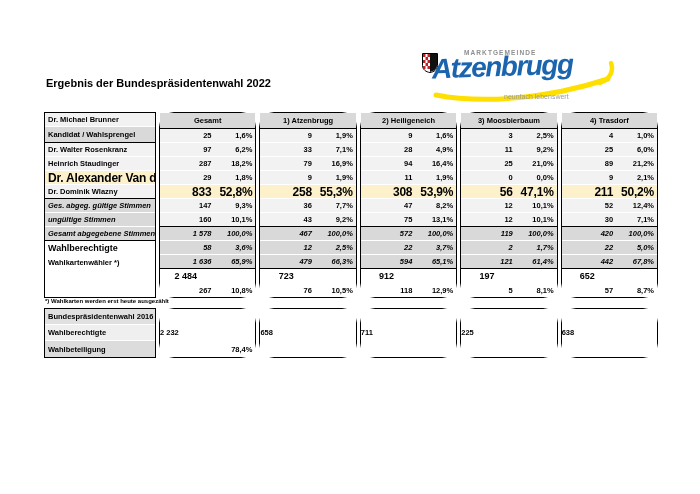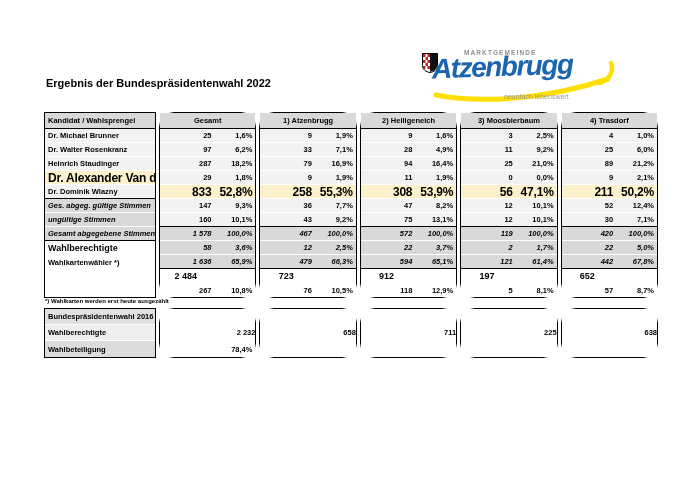--- a/index.html
+++ b/index.html
@@ -45,21 +45,21 @@
   .pct{flex:1;text-align:right;padding-right:3px;}
 
   .footnote{position:absolute;left:45px;top:298px;font-size:6px;font-weight:bold;white-space:nowrap;}
 
   
   #table2 .row{height:16px;}
   #table2 .r1{background:#e0e0e0;}
   #table2 .r2{background:#efefef;}
   #table2 .r3{background:#dcdcdc;border-bottom:none;}
   #table2 .group .row{background:#fff;}
-  .ctr-val{width:100%;text-align:right;}
+  .ctr-val{width:100%;text-align:left;}
   .rt-val{width:100%;text-align:right;padding-right:3px;}
 </style>
 </head>
 <body>
 
 <div class="page-title">Ergebnis der Bundespräsidentenwahl 2022</div>
 
 <div class="logo">
   <svg class="swoosh" width="198" height="64" viewBox="0 0 198 64">
     <path d="M14,50 C60,59 125,54 186,34" fill="none" stroke="#ffdf00" stroke-width="5" stroke-linecap="round"></path>
@@ -79,22 +79,22 @@
         <rect x="11" y="26" width="5" height="6"></rect>
     </g>
   </svg>
   <div class="mg">MARKTGEMEINDE</div>
   <div class="name">Atzenbrugg</div>
   <div class="tagline">neunfach lebenswert</div>
 </div>
 
 <div class="tbl" id="table1">
     <div class="colbox labelcol">
+      <div class="row cand lbl">Dr. Michael Brunner</div>
       <div class="row header lbl">Kandidat / Wahlsprengel</div>
-      <div class="row cand lbl">Dr. Michael Brunner</div>
       <div class="row cand lbl">Dr. Walter Rosenkranz</div>
       <div class="row cand lbl">Heinrich Staudinger</div>
       <div class="row cand hl lbl">Dr. Alexander Van der Bellen</div>
       <div class="row cand sec-end lbl">Dr. Dominik Wlazny</div>
       <div class="row total lbl">Ges. abgeg. gültige Stimmen</div>
       <div class="row total lbl">ungültige Stimmen</div>
       <div class="row total sec-end lbl">Gesamt abgegebene Stimmen</div>
       <div class="row elect big lbl">Wahlberechtigte</div>
       <div class="row elect last lbl">Wahlkartenwähler *)</div>
     </div>

